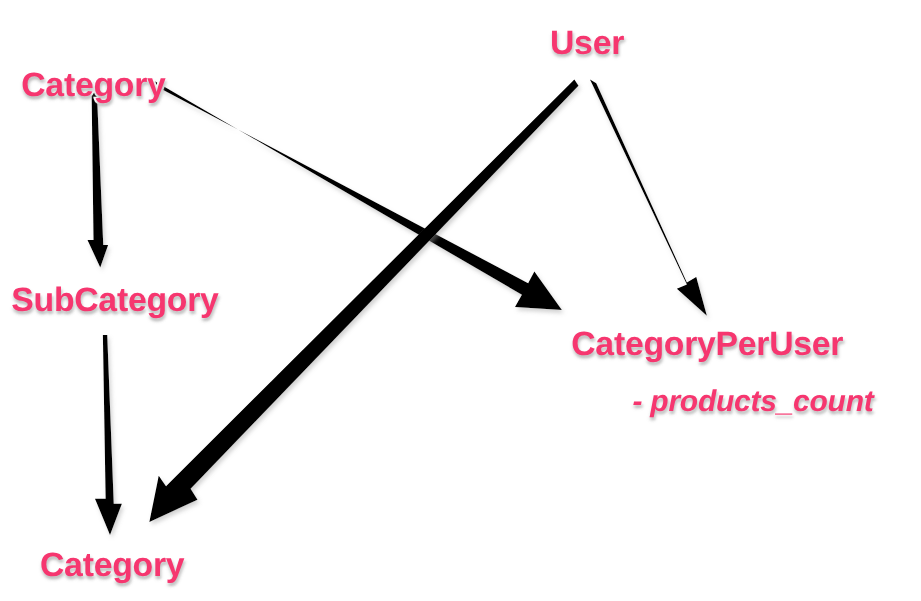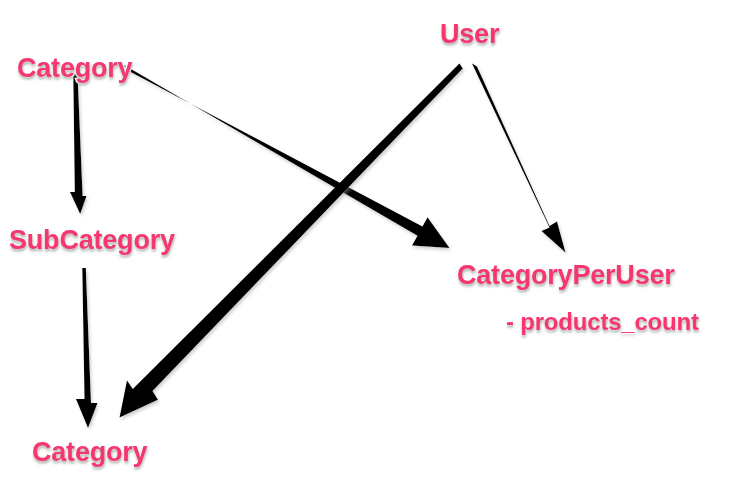--- a/index.html
+++ b/index.html
@@ -49,20 +49,21 @@
     font-weight: bold;
     font-size: 24px;
     line-height: 27px;
     color: #f6366f;
     letter-spacing: -0.2px;
     -webkit-text-stroke: 3.0px #ffffff;
     paint-order: stroke fill;
     text-shadow:
        0px 2.5px 2.5px rgba(140,140,140,0.42),
        1.5px 2px 2px rgba(150,150,150,0.30);
+    font-style: italic;
   }
   #node-category      { left: 17px;  top: 22px; margin-top: 31px;  }
   #node-user          { left: 440px; top: 19px;  }
   #node-subcategory   { left: 9px;   top: 225px; }
   #node-categoryperuser { left: 457px; top: 260px; }
   #node-product       { left: 32px;  top: 437px; }
   #node-attr-products-count { left: 506px; top: 308px; }
 </style>
 </head>
 <body>

